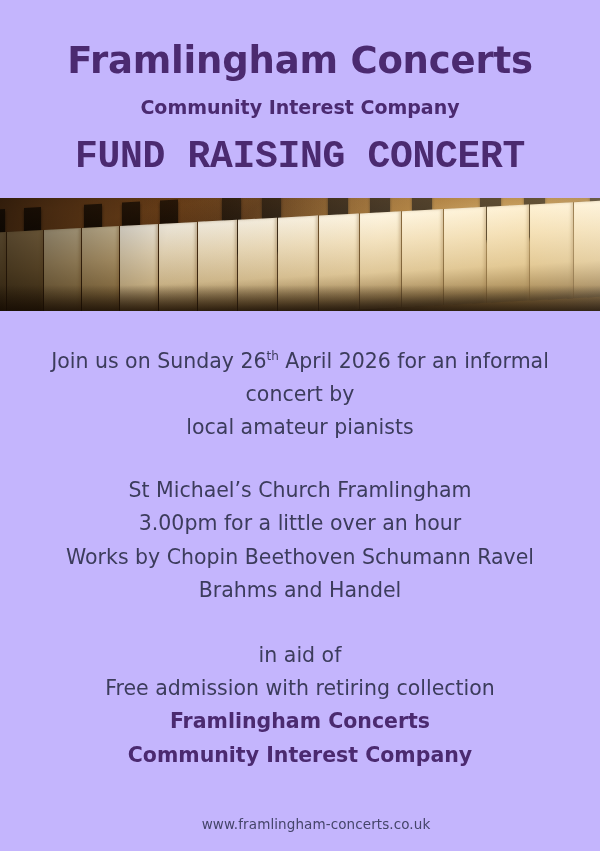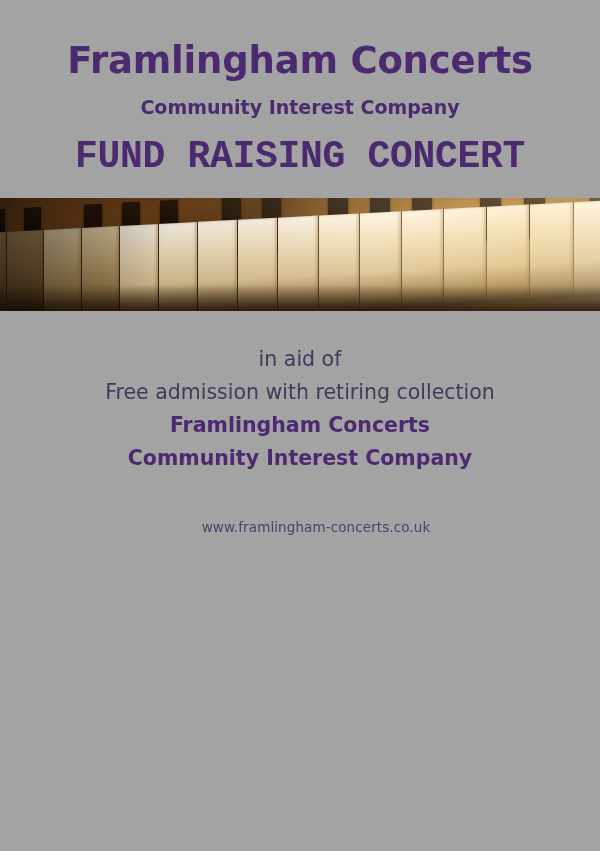--- a/index.html
+++ b/index.html
@@ -10,21 +10,21 @@
     width: 600px;
     height: 851px;
     background: #ffffff;
     font-family: "DejaVu Sans", sans-serif;
     overflow: hidden;
   }
   .poster {
     position: relative;
     width: 600px;
     height: 851px;
-    background: #a3a3a3;
+    background: #c4b5fd;
     box-sizing: border-box;
   }
   .header-block {
     padding-top: 40px;
     text-align: center;
   }
   .title-main {
     font-family: "DejaVu Sans", sans-serif;
     font-size: 37px;
     font-weight: bold;
@@ -202,21 +202,34 @@
       <div class="wk" style="left:604px; width:43px;"></div>
 
     </div>
 
     <div class="banner-gloss"></div>
     <div class="banner-shadow-bottom"></div>
   </div>
 
   <div class="body-copy">
 
-
+    <div class="para para-1">
+      <div>
+        <span>Join us on Sunday 26</span><span class="sup">th</span><span> April  2026 for an informal</span>
+      </div>
+      <div>concert by</div>
+      <div>local amateur pianists</div>
+    </div>
+
+    <div class="para para-2">
+      <div>St Michael’s Church Framlingham</div>
+      <div>3.00pm for a little over an hour</div>
+      <div class="nowrap">Works by Chopin Beethoven Schumann Ravel</div>
+      <div>Brahms and Handel</div>
+    </div>
 
     <div class="para para-3">
       <div>in aid of</div>
       <div>Free admission with retiring collection</div>
       <div class="bold-line">Framlingham Concerts</div>
       <div class="bold-line">Community Interest Company</div>
     </div>
 
   </div>
 

